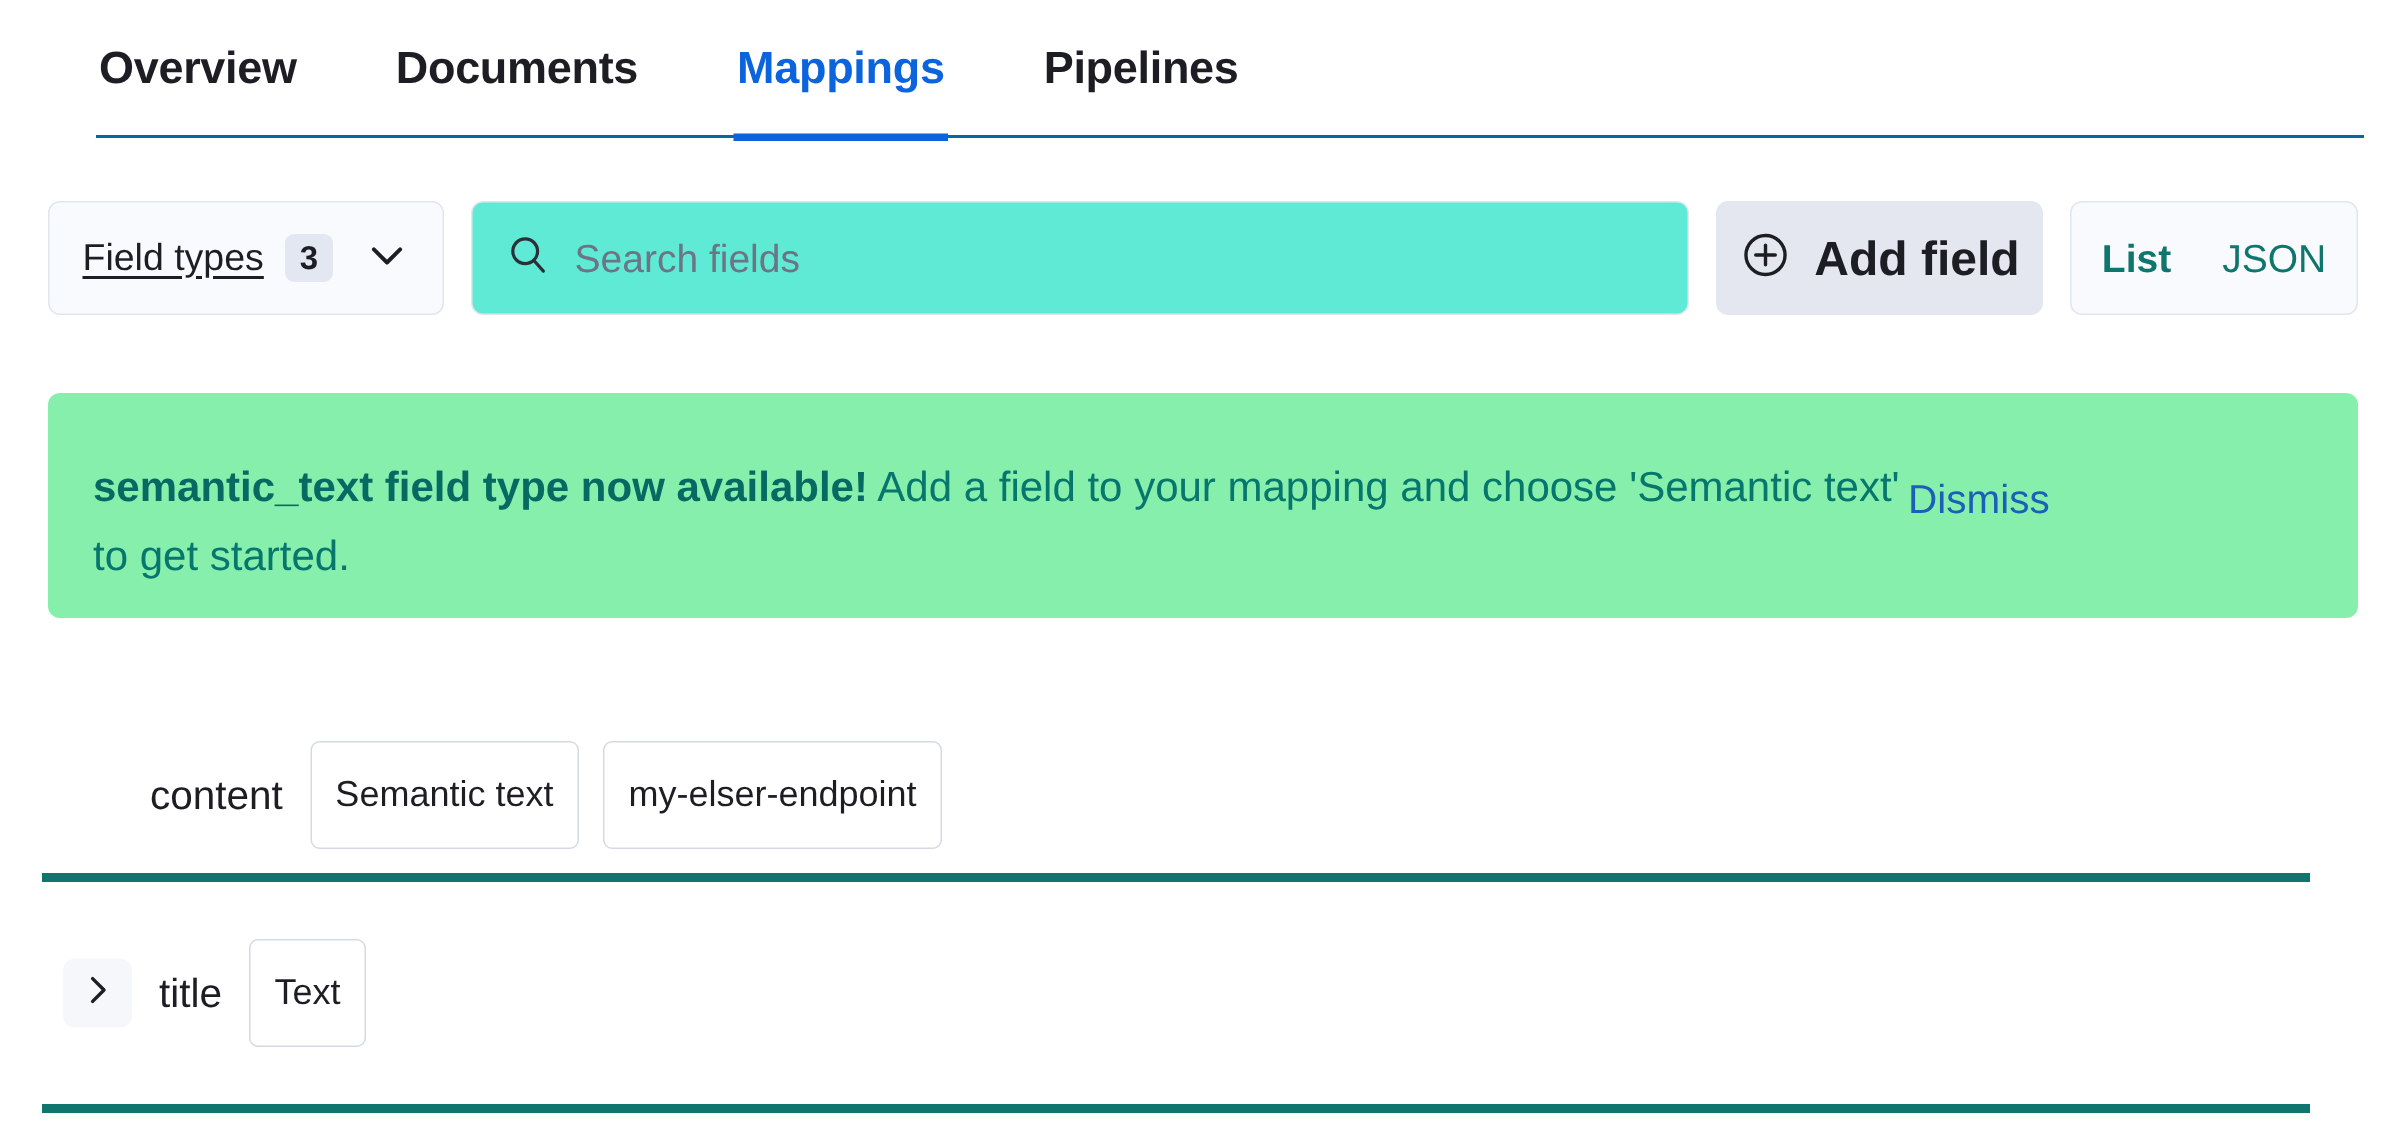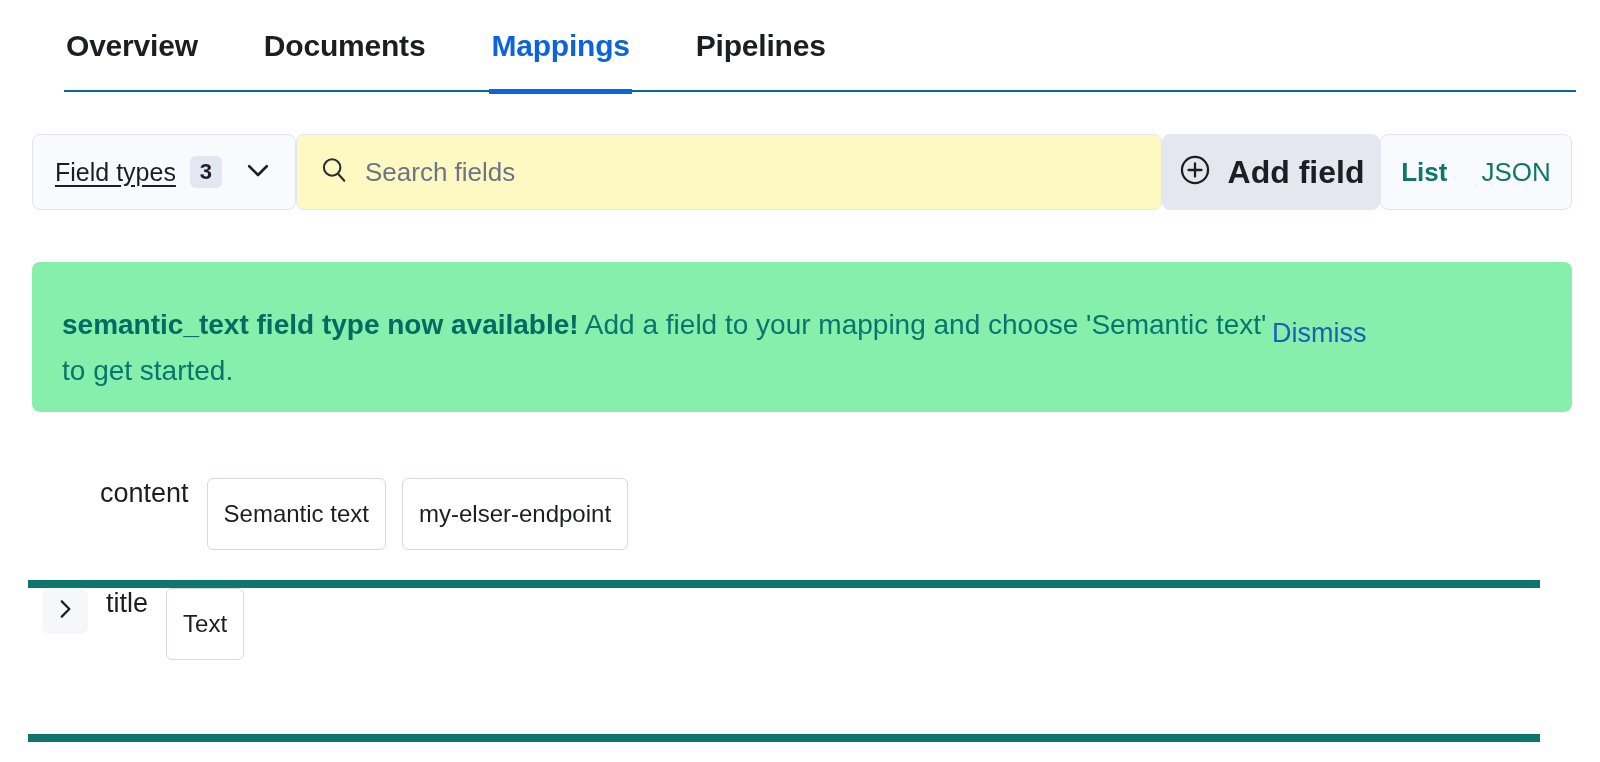--- a/index.html
+++ b/index.html
@@ -63,20 +63,21 @@
 
   
   .toolbar {
     position: absolute;
     left: 32px;
     top: 134px;
     width: 1540px;
     height: 76px;
     display: flex;
     align-items: stretch;
+    gap: 18px;
   }
   .tb-btn {
     background: #F9FAFD;
     border: 1px solid #E1E5EF;
     border-radius: 8px;
     display: flex;
     align-items: center;
     box-sizing: border-box;
     cursor: pointer;
   }
@@ -103,21 +104,21 @@
     line-height: 1.2;
   }
   .chevron-down {
     margin-left: auto;
     display: block;
   }
 
   .search-wrap {
     flex: 1;
     min-width: 0;
-    background: #fef9c3;
+    background: #5eead4;
     border: 1px solid #E1E5EF;
     border-radius: 8px;
     display: flex;
     align-items: center;
     padding: 0 22px;
     gap: 16px;
     box-sizing: border-box;
   }
   .search-input {
     flex: 1;
@@ -193,22 +194,22 @@
 
   
   .fields {
     position: absolute;
     left: 28px;
     top: 478px;
     width: 1512px;
   }
   .field-row {
     display: flex;
-    align-items: flex-start;
-    border-bottom: 8px solid #0f766e;
+    align-items: center;
+    border-bottom: 6px solid #0f766e;
     box-sizing: border-box;
     padding-left: 4px;
   }
   .field-row.row-content {
     height: 110px;
     padding-left: 72px;
   }
   .field-row.row-title {
     height: 154px;
     padding-left: 14px;

